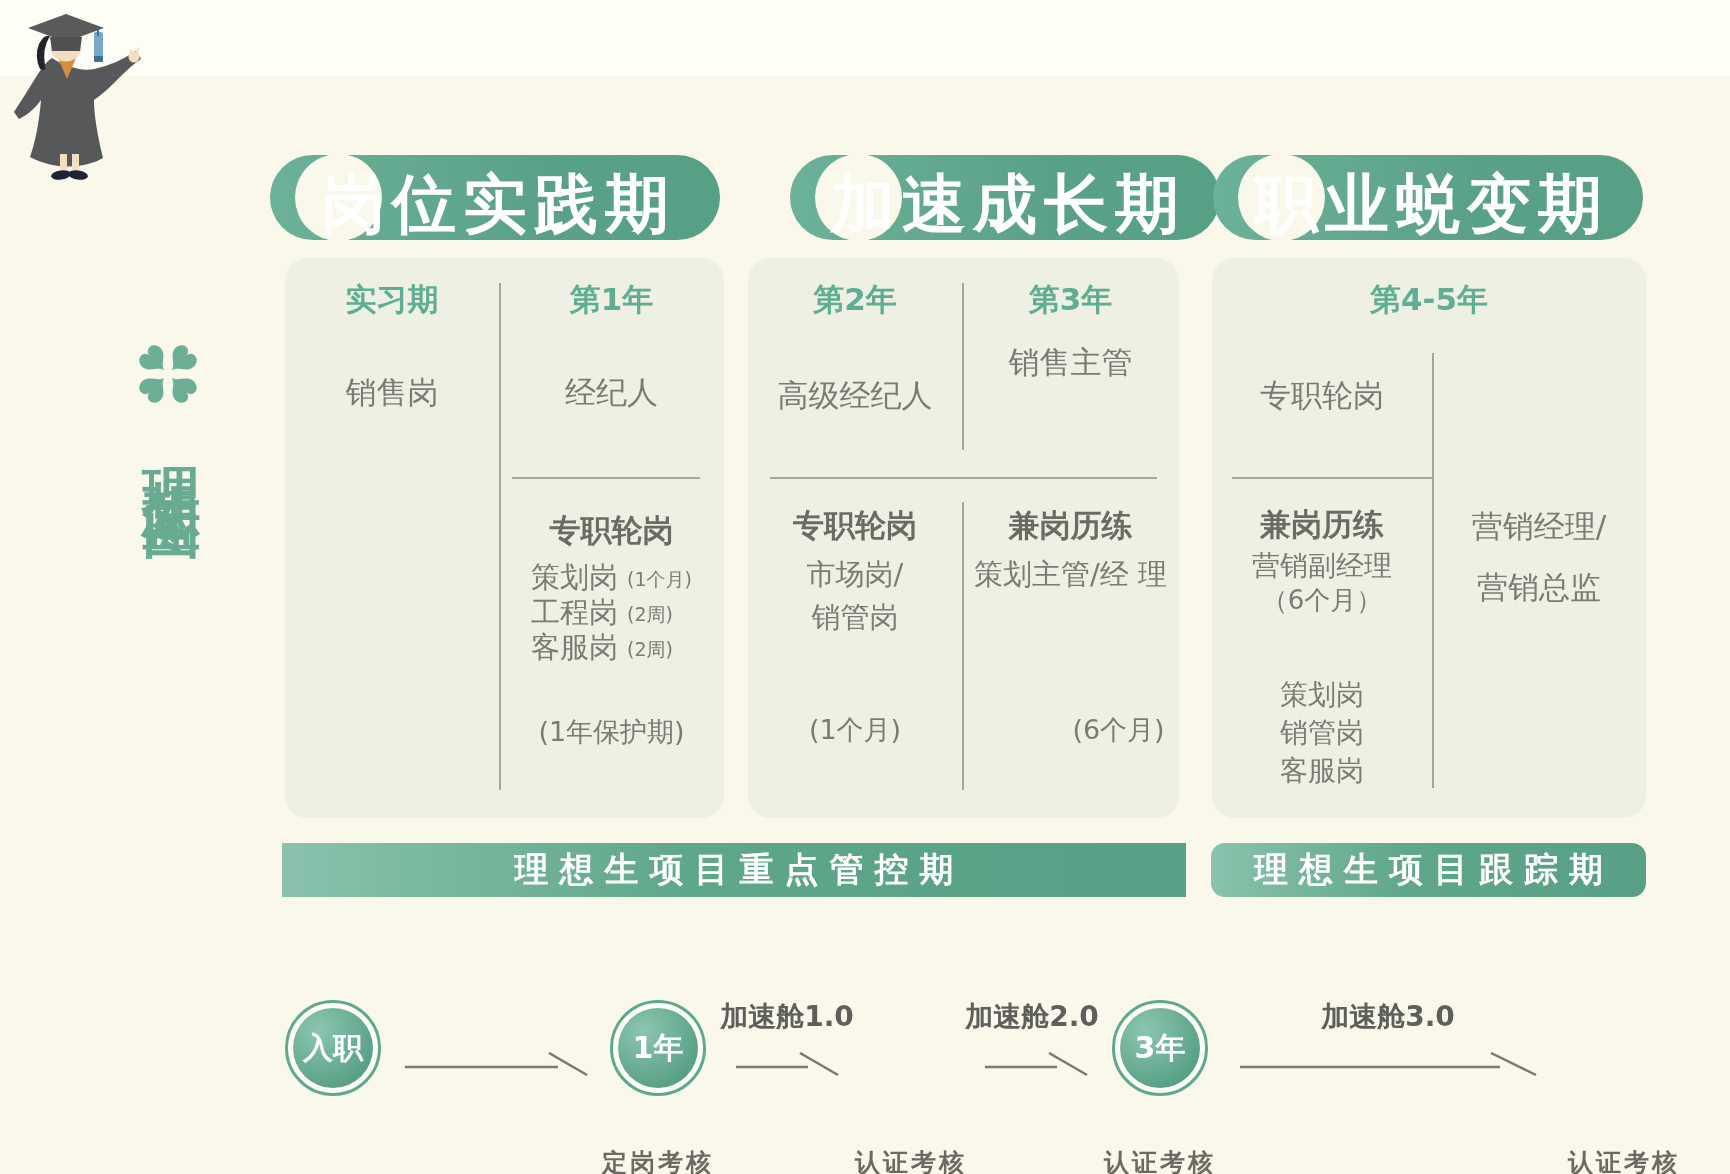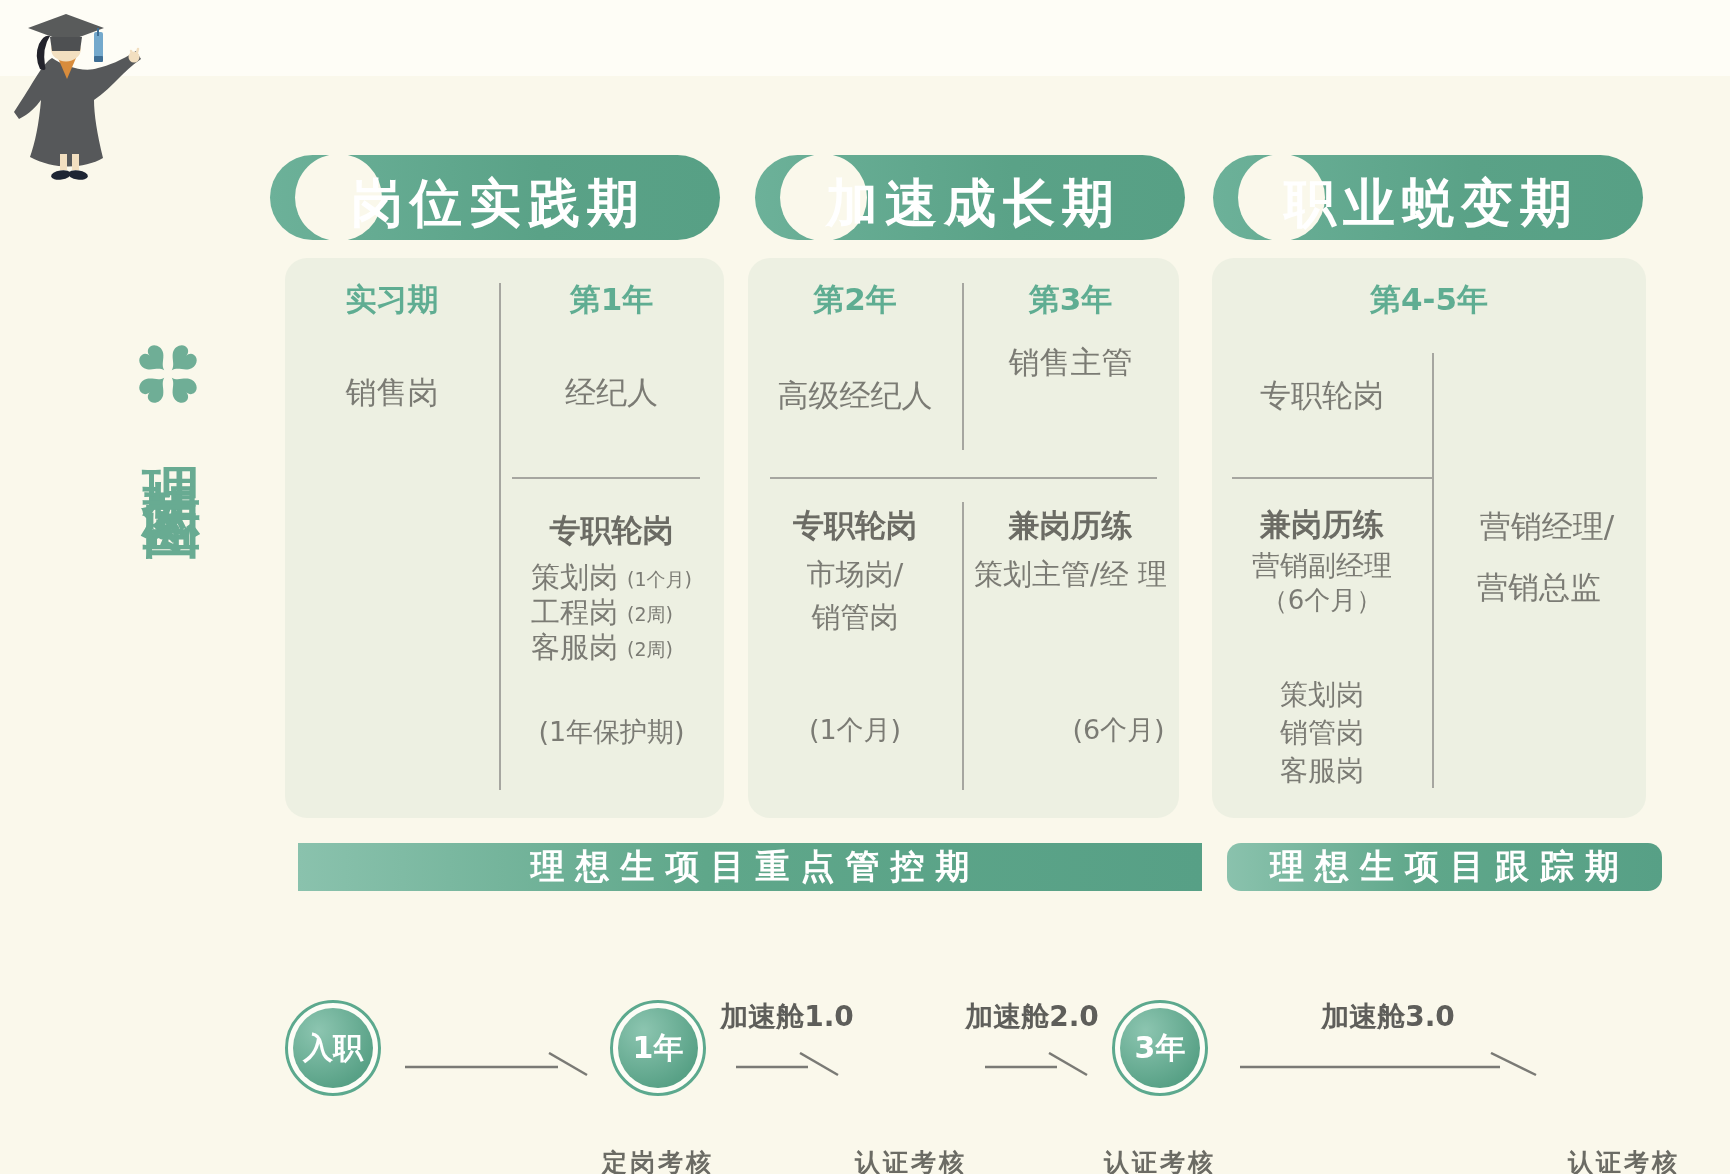--- a/index.html
+++ b/index.html
@@ -15,21 +15,21 @@
     position:absolute; top:155px; height:85px; border-radius:44px;
     background:linear-gradient(90deg,#6cb199,#5aa287 60%,#57a085);
   }
   .banner::before {
     content:''; position:absolute; left:25px; top:-1px; width:87px; height:87px;
     border-radius:50%; background:#faf8eb;
   }
   .banner .btxt {
     position:absolute; inset:0; display:flex; align-items:center; justify-content:center;
     font-family:"Liberation Serif","DejaVu Serif",serif;
-    font-size:52px; font-weight:bold; color:#ffffff; letter-spacing:7px; text-indent:7px;margin-top:13px;
+    font-size:64px; font-weight:bold; color:#ffffff; letter-spacing:7px; text-indent:7px;margin-top:13px;
   }
 
   
   .card { position:absolute; top:258px; height:560px; background:#edf0e2; border-radius:22px; }
   .vdiv { position:absolute; width:2px; background:#a6a6a0; }
   .hdiv { position:absolute; height:2px; background:#a6a6a0; }
 
   .ctext { position:absolute; text-align:center; white-space:nowrap; }
   .period { color:#5fad92; font-weight:bold; font-size:31px; }
   .role   { color:#7b7b74; font-size:31px; }
@@ -39,24 +39,24 @@
   .foot   { color:#7b7b74; font-size:27px; }
 
   .rot-list { position:absolute; }
   .rot-list .row { display:flex; align-items:center; gap:9px; height:35px; }
   .rot-list .main { color:#7b7b74; font-size:29px; white-space:nowrap; }
   .rot-list .note { color:#7b7b74; font-size:19px; white-space:nowrap; padding-top:4px; }
   .fitcenter { width:fit-content; margin:0 auto; }
 
   
   .bar {
-    position:absolute; top:843px; height:48px;
+    position:absolute; top:843px; height:54px;
     background:linear-gradient(90deg,#8ac2ad,#5fa78a 45%,#57a086);
     display:flex; align-items:center; justify-content:center;
-    color:#ffffff; font-weight:bold; font-size:34px; letter-spacing:11px; text-indent:11px;margin-left:16px;
+    color:#ffffff; font-weight:bold; font-size:34px; letter-spacing:11px; text-indent:11px;
   }
 
   
   .node {
     position:absolute; top:1000px; width:90px; height:90px;
     border:3px solid #5ca98e; border-radius:50%; background:#fdfdf6;
   }
   .node .in {
     position:absolute; left:5px; top:5px; width:80px; height:80px; border-radius:50%;
     background:radial-gradient(circle at 32% 28%, #8cc5b0, #58a186 75%);
@@ -112,21 +112,21 @@
       <path transform="rotate(135)" d="M0,-7 C-2,-15 -10,-17 -15,-24 C-21,-33 -14,-44 -6,-42 C-2,-41 0,-37 0,-34 C0,-37 2,-41 6,-42 C14,-44 21,-33 15,-24 C10,-17 2,-15 0,-7 Z"></path>
       <path transform="rotate(225)" d="M0,-7 C-2,-15 -10,-17 -15,-24 C-21,-33 -14,-44 -6,-42 C-2,-41 0,-37 0,-34 C0,-37 2,-41 6,-42 C14,-44 21,-33 15,-24 C10,-17 2,-15 0,-7 Z"></path>
       <path transform="rotate(315)" d="M0,-7 C-2,-15 -10,-17 -15,-24 C-21,-33 -14,-44 -6,-42 C-2,-41 0,-37 0,-34 C0,-37 2,-41 6,-42 C14,-44 21,-33 15,-24 C10,-17 2,-15 0,-7 Z"></path>
     </g>
   </svg>
   <div class="vtitle">理想蓝图</div>
 
   <div class="banner" style="left:270px;width:450px;">
     <div class="btxt">岗位实践期</div>
   </div>
-  <div class="banner" style="left:755px;width:430px;">
+  <div class="banner" style="left:790px;width:430px;">
     <div class="btxt">加速成长期</div>
   </div>
   <div class="banner" style="left:1213px;width:430px;">
     <div class="btxt">职业蜕变期</div>
   </div>
 
   <div class="card" style="left:285px;width:439px;">
     <div class="vdiv" style="left:214px;top:25px;height:507px;"></div>
     <div class="hdiv" style="left:227px;top:219px;width:188px;"></div>
 
@@ -187,21 +187,21 @@
     <div class="ctext role" style="left:0;width:220px;top:117px;">专职轮岗</div>
 
     <div class="ctext sechead" style="left:0;width:220px;top:246px;">兼岗历练</div>
     <div class="ctext small" style="left:0;width:220px;top:289px;font-size:28px;">营销副经理</div>
     <div class="ctext small" style="left:0;width:220px;top:325px;">（6个月）</div>
 
     <div class="ctext small" style="left:0;width:220px;top:418px;font-size:28px;">策划岗</div>
     <div class="ctext small" style="left:0;width:220px;top:456px;font-size:28px;">销管岗</div>
     <div class="ctext small" style="left:0;width:220px;top:494px;font-size:28px;">客服岗</div>
 
-    <div class="ctext role" style="left:220px;width:214px;top:248px;padding-left:8px;">营销经理/</div>
+    <div class="ctext role" style="left:220px;width:214px;top:248px;">营销经理/</div>
     <div class="ctext role" style="left:220px;width:214px;top:309px;">营销总监</div>
   </div>
 
   <div class="bar" style="left:282px;width:904px;">
     <span>理想生项目重点管控期</span>
   </div>
   <div class="bar" style="left:1211px;width:435px;border-radius:14px;">
     <span>理想生项目跟踪期</span>
   </div>
 

